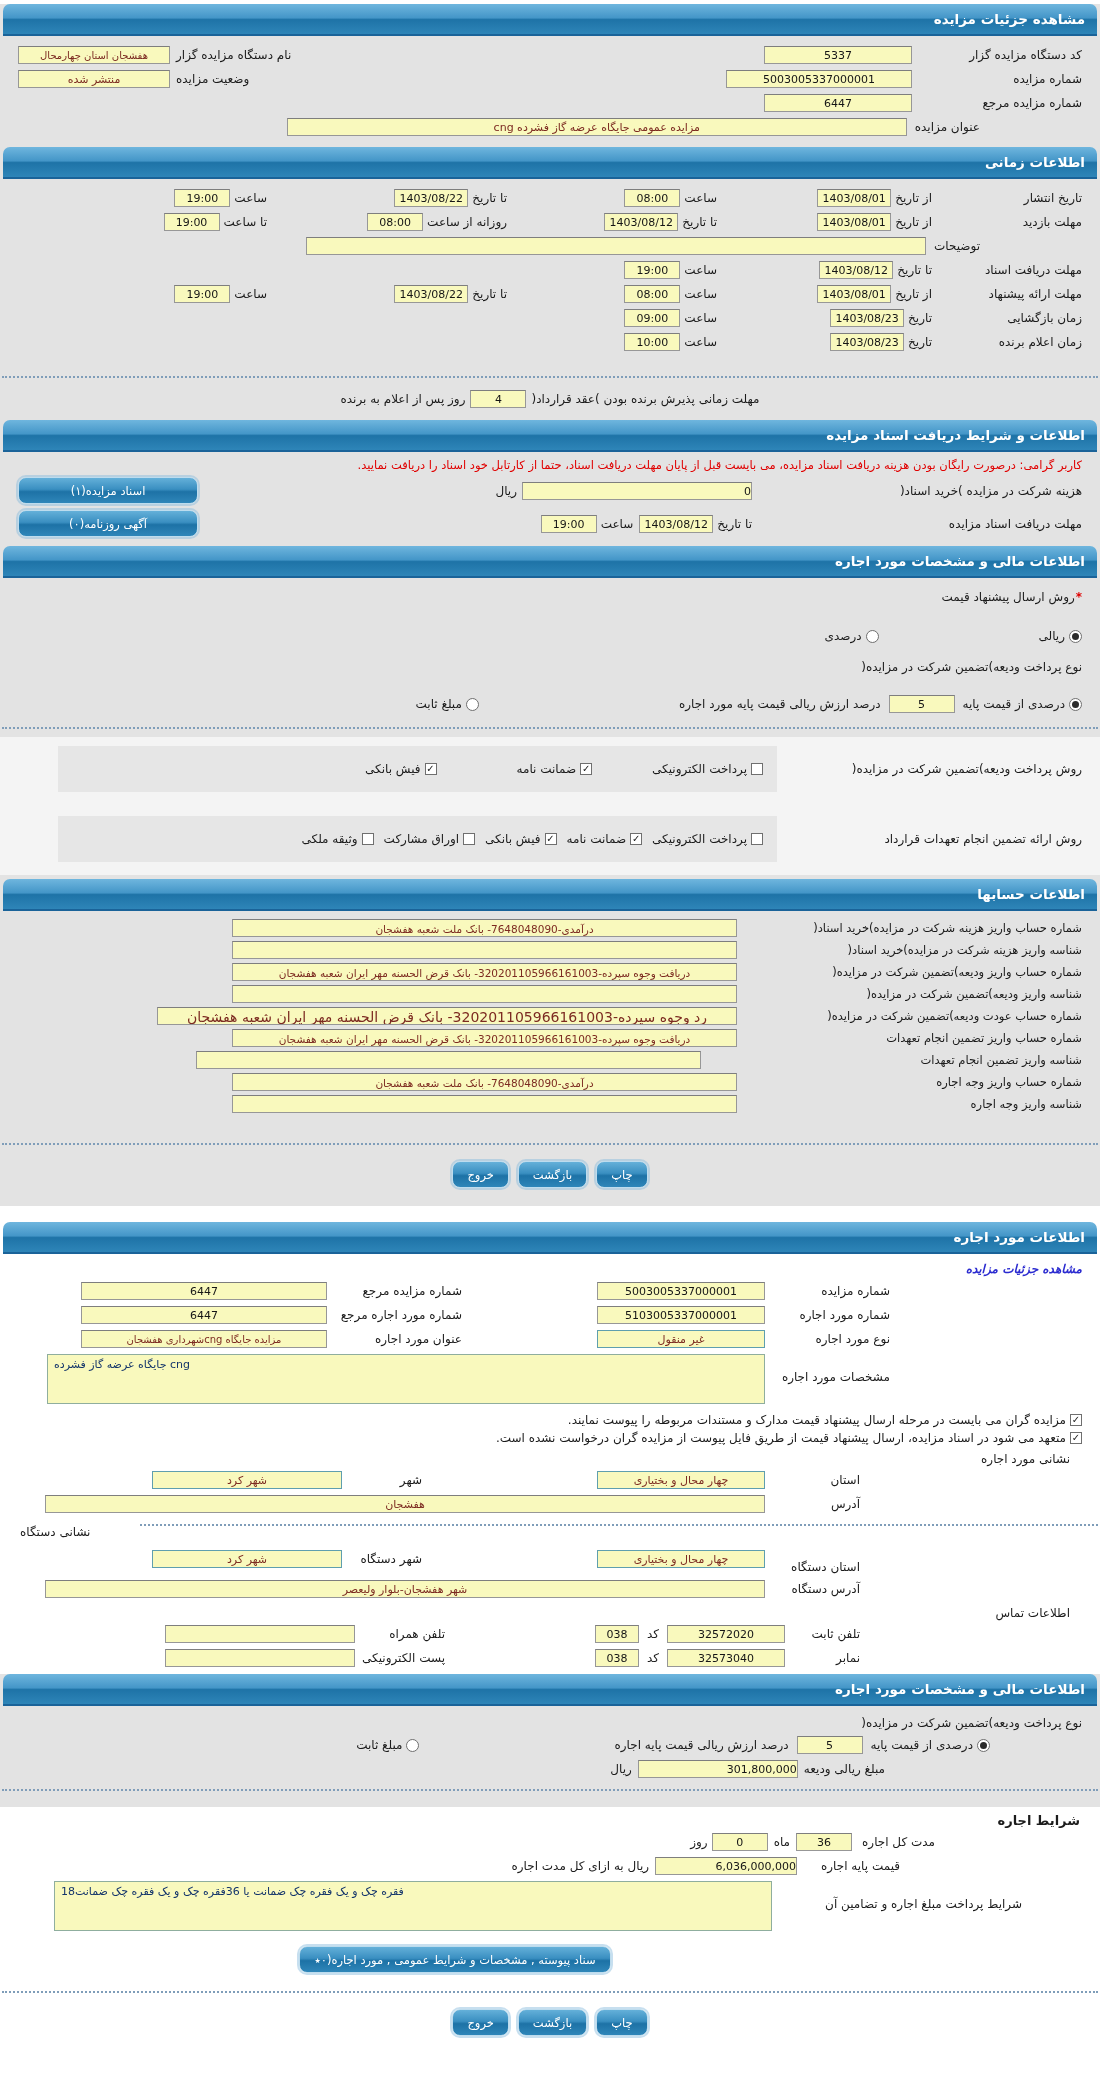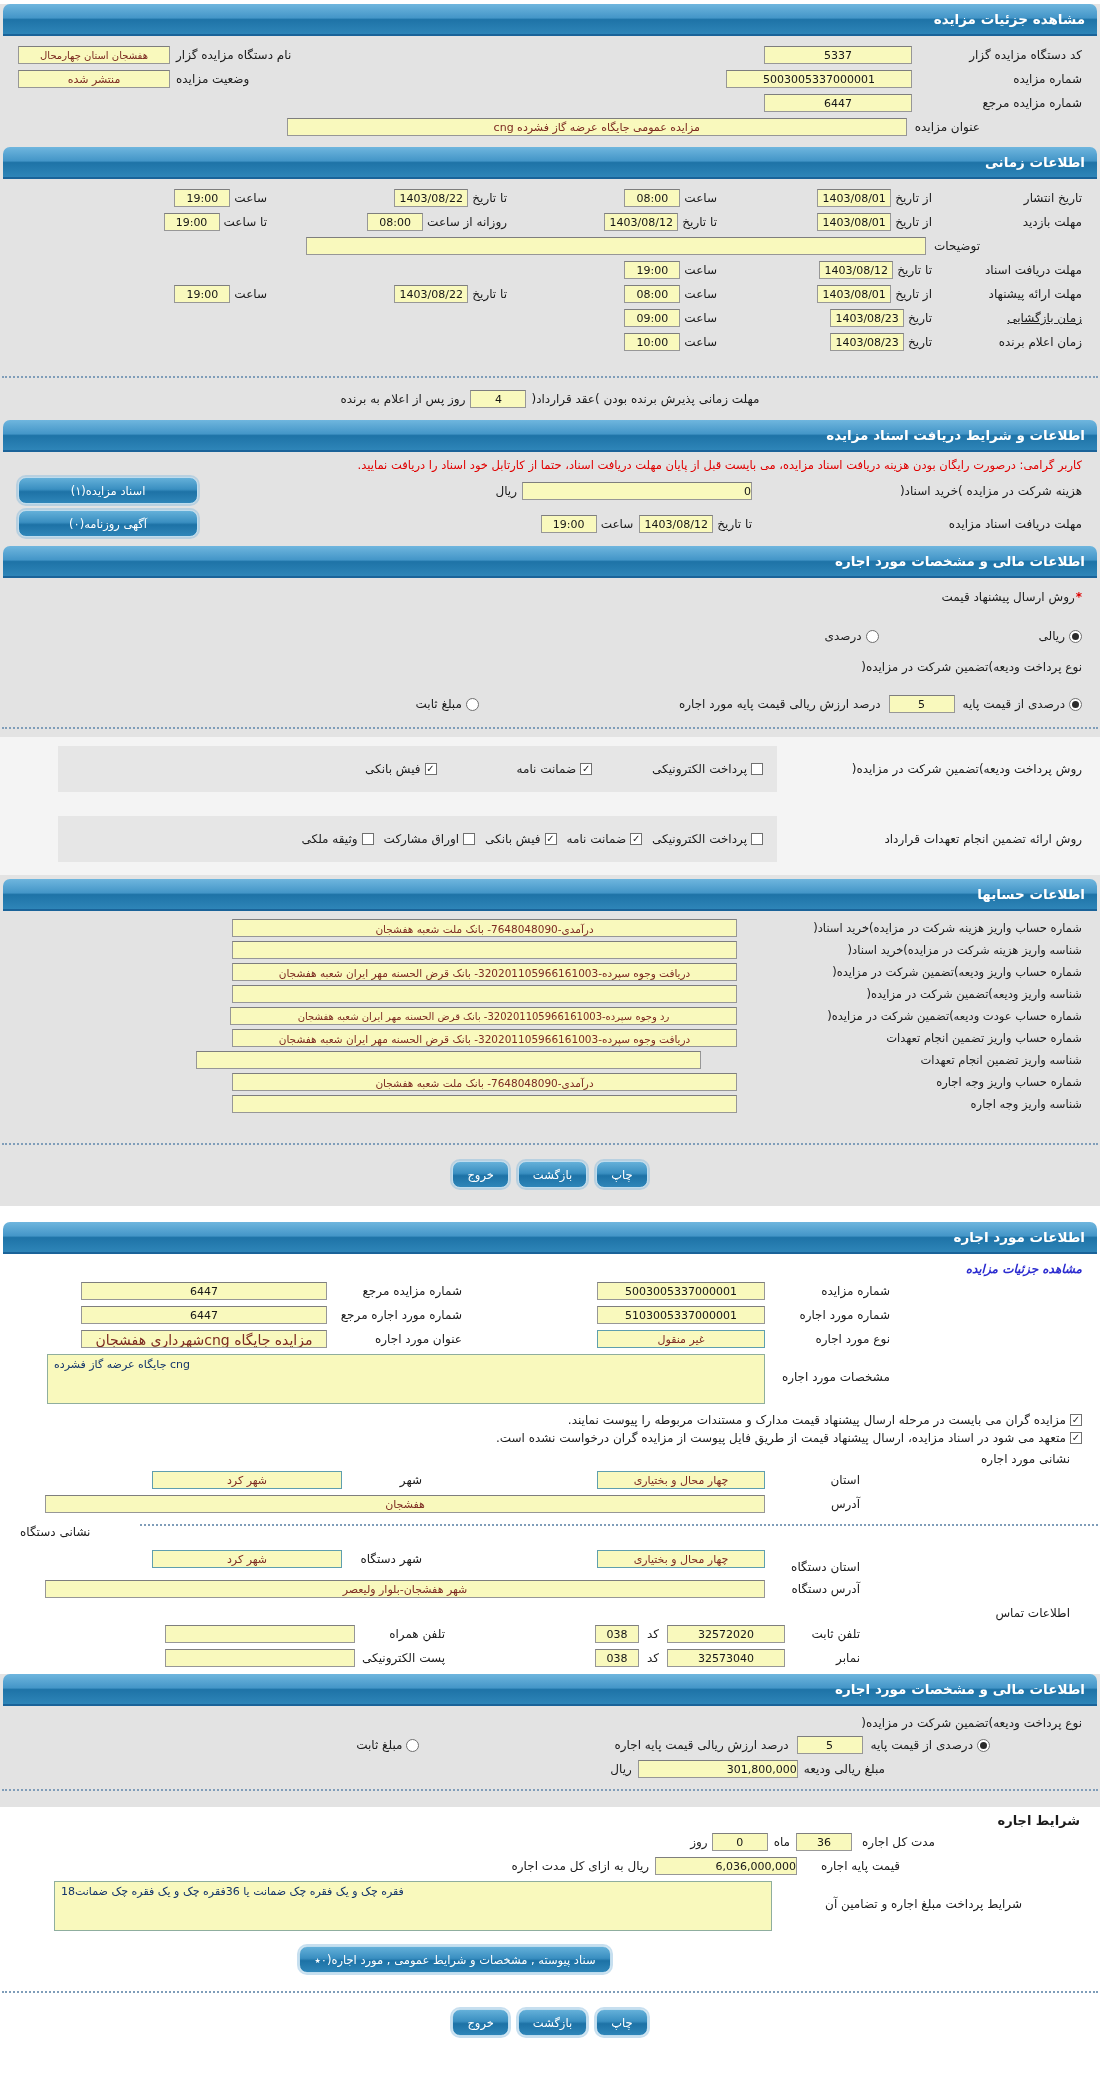--- a/index.html
+++ b/index.html
@@ -185,21 +185,21 @@
         <span class="lbl gap4">تا تاریخ</span>
         <span class="fld" style="width:74px;">1403/08/22</span>
       </span>
       <span class="cell" style="flex:1;">
         <span class="lbl gap4">ساعت</span>
         <span class="fld" style="width:56px;">19:00</span>
       </span>
     </div>
 
     <div class="row">
-      <span class="lbl" style="width:150px;text-decoration:underline;">زمان بازگشایی</span>
+      <span class="lbl" style="width:150px;">زمان بازگشایی</span>
       <span class="cell" style="width:215px;">
         <span class="lbl gap4">تاریخ</span>
         <span class="fld" style="width:74px;">1403/08/23</span>
       </span>
       <span class="cell" style="width:210px;">
         <span class="lbl gap4">ساعت</span>
         <span class="fld" style="width:56px;">09:00</span>
       </span>
     </div>
 
@@ -351,21 +351,21 @@
       <div class="row tight">
         <span class="lbl" style="width:345px;font-size:11.5px;">شماره حساب واریز ودیعه)تضمین شرکت در مزایده(</span>
         <span class="fld maroon" style="width:505px;font-size:10.5px;">دریافت وجوه سپرده-320201105966161003- بانک قرض الحسنه مهر ایران شعبه هفشجان</span>
       </div>
       <div class="row tight">
         <span class="lbl" style="width:345px;font-size:11.5px;">شناسه واریز ودیعه)تضمین شرکت در مزایده(</span>
         <span class="fld maroon" style="width:505px;font-size:10.5px;"></span>
       </div>
       <div class="row tight">
         <span class="lbl" style="width:345px;font-size:11.5px;">شماره حساب عودت ودیعه)تضمین شرکت در مزایده(</span>
-        <span class="fld maroon" style="width:507px;font-size:10px;">رد وجوه سپرده-320201105966161003- بانک قرض الحسنه مهر ایران شعبه هفشجان</span>
+        <span class="fld maroon" style="width:580px;font-size:14px;">رد وجوه سپرده-320201105966161003- بانک قرض الحسنه مهر ایران شعبه هفشجان</span>
       </div>
       <div class="row tight">
         <span class="lbl" style="width:345px;font-size:11.5px;">شماره حساب واریز تضمین انجام تعهدات</span>
         <span class="fld maroon" style="width:505px;font-size:10.5px;">دریافت وجوه سپرده-320201105966161003- بانک قرض الحسنه مهر ایران شعبه هفشجان</span>
       </div>
       <div class="row tight">
         <span class="lbl" style="width:345px;font-size:11.5px;margin-left:36px;">شناسه واریز تضمین انجام تعهدات</span>
         <span class="fld maroon" style="width:505px;font-size:10.5px;"></span>
       </div>
       <div class="row tight">
@@ -409,21 +409,21 @@
     <span class="lbl" style="width:125px;">شماره مورد اجاره</span>
     <span class="fld" style="width:168px;">5103005337000001</span>
     <span class="lbl" style="margin-right:135px;width:135px;">شماره مورد اجاره مرجع</span>
     <span class="fld" style="width:246px;">6447</span>
   </div>
 
   <div class="row" style="padding-right:210px;">
     <span class="lbl" style="width:125px;">نوع مورد اجاره</span>
     <span class="fld maroon teal" style="width:168px;">غیر منقول</span>
     <span class="lbl" style="margin-right:135px;width:135px;">عنوان مورد اجاره</span>
-    <span class="fld maroon" style="width:246px;font-size:14px;">مزایده جایگاه cngشهرداری هفشجان</span>
+    <span class="fld maroon" style="width:246px;font-size:10px;">مزایده جایگاه cngشهرداری هفشجان</span>
   </div>
 
   <div class="row" style="align-items:flex-start;padding-right:210px;">
     <span class="lbl" style="width:125px;padding-top:16px;">مشخصات مورد اجاره</span>
     <span class="ta" style="width:718px;height:50px;margin-right:0;">جایگاه عرضه گاز فشرده cng</span>
   </div>
 
   <div class="row tight" style="padding-top:6px;">
     <span class="cb on"></span>
     <span class="lbl" style="white-space:normal;">مزایده گران می بایست در مرحله ارسال پیشنهاد قیمت مدارک و مستندات مربوطه را پیوست نمایند.</span>

